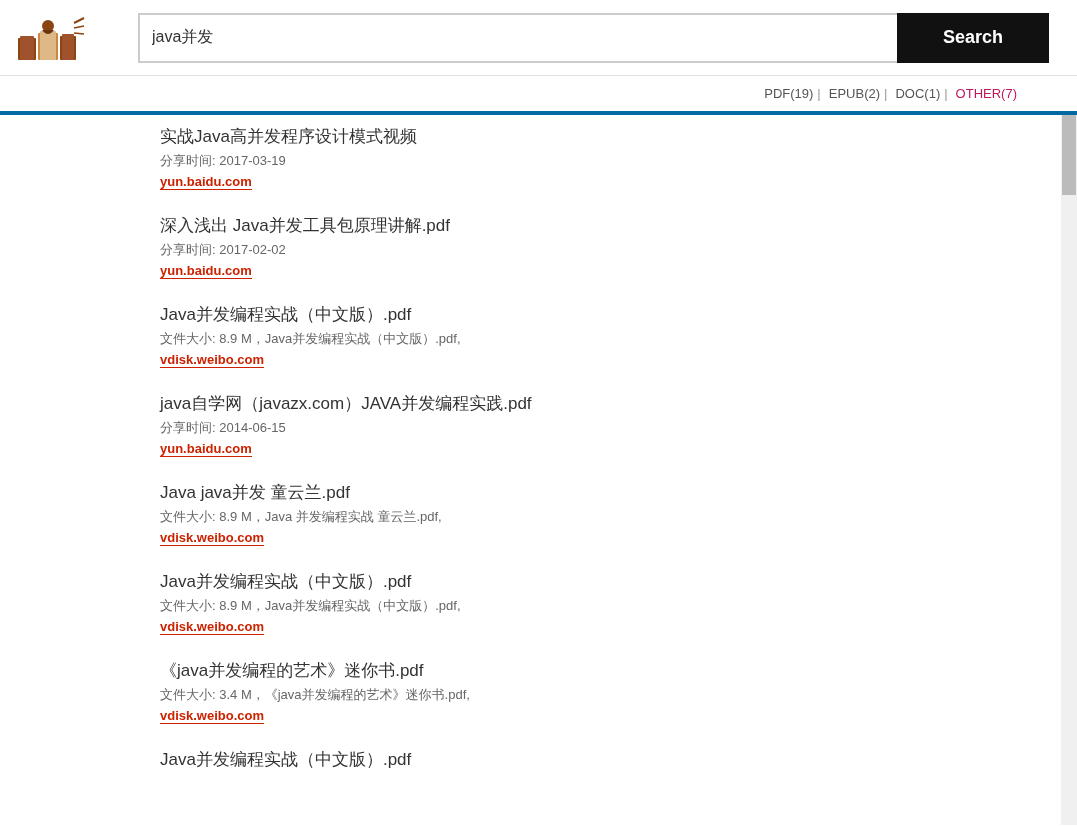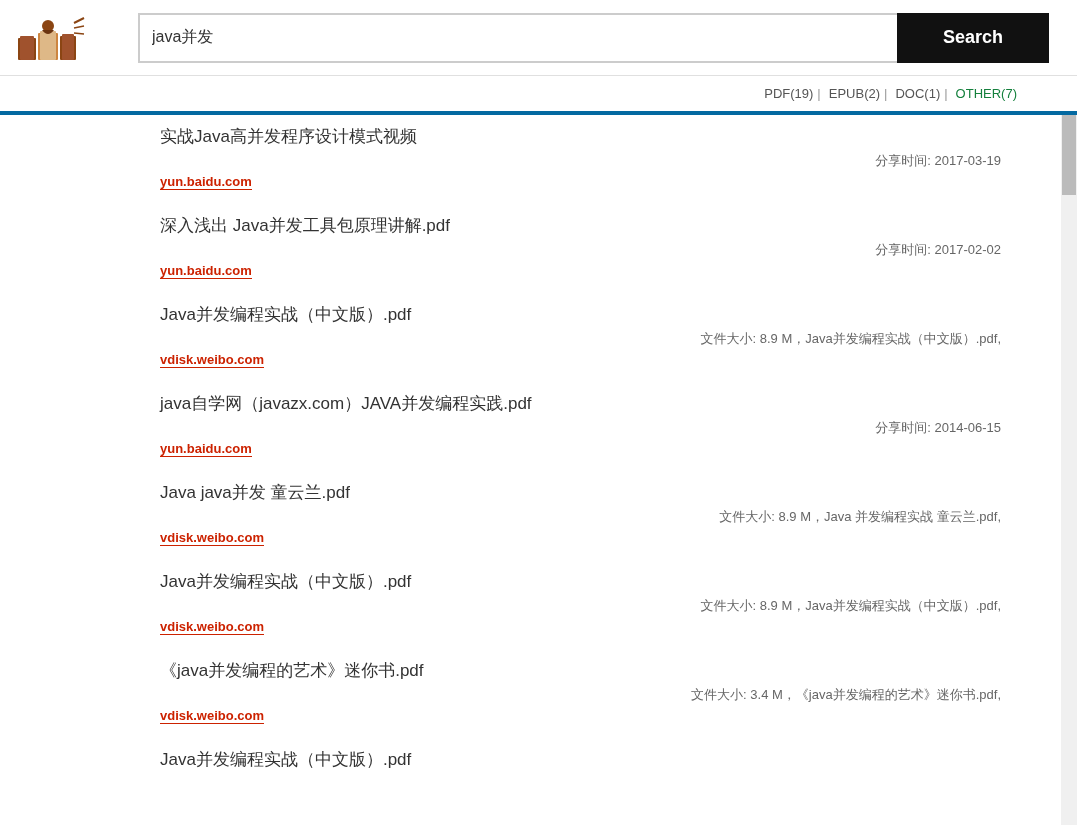--- a/index.html
+++ b/index.html
@@ -130,21 +130,20 @@
       font-size: 17px;
       color: #333;
       margin-bottom: 4px;
       cursor: pointer;
     }
 
     .result-meta {
       font-size: 13px;
       color: #666;
       margin-bottom: 2px;
-      text-align: right;
     }
 
     .result-link {
       font-size: 13px;
       color: #cc2200;
       font-weight: bold;
       cursor: pointer;
       text-decoration: none;
       border-bottom: 1px solid #cc2200;
       display: inline-block;
@@ -183,21 +182,21 @@
   </div>
 </div>
 
 <div class="filter-bar">
   <span class="filter-item" style="cursor:pointer; color:#555;">PDF(19)</span>
   <span class="filter-divider"> | </span>
   <span class="filter-item" style="cursor:pointer; color:#555;">EPUB(2)</span>
   <span class="filter-divider"> | </span>
   <span class="filter-item" style="cursor:pointer; color:#555;">DOC(1)</span>
   <span class="filter-divider"> | </span>
-  <span class="filter-item" style="cursor:pointer; color:#15803d;">OTHER(7)</span>
+  <span class="filter-item" style="cursor:pointer; color:#be185d;">OTHER(7)</span>
 </div>
 
 <div class="content-wrapper">
   <div class="results-list" id="results-container">
 
   <div class="result-item"><div class="result-title">实战Java高并发程序设计模式视频</div><div class="result-meta">分享时间: 2017-03-19</div><a class="result-link" href="#">yun.baidu.com</a></div>
       <div class="result-item"><div class="result-title">深入浅出 Java并发工具包原理讲解.pdf</div><div class="result-meta">分享时间: 2017-02-02</div><a class="result-link" href="#">yun.baidu.com</a></div>
       <div class="result-item"><div class="result-title">Java并发编程实战（中文版）.pdf</div><div class="result-meta">文件大小: 8.9 M，Java并发编程实战（中文版）.pdf,</div><a class="result-link" href="#">vdisk.weibo.com</a></div>
       <div class="result-item"><div class="result-title">java自学网（javazx.com）JAVA并发编程实践.pdf</div><div class="result-meta">分享时间: 2014-06-15</div><a class="result-link" href="#">yun.baidu.com</a></div>
       <div class="result-item"><div class="result-title">Java java并发 童云兰.pdf</div><div class="result-meta">文件大小: 8.9 M，Java 并发编程实战 童云兰.pdf,</div><a class="result-link" href="#">vdisk.weibo.com</a></div>

